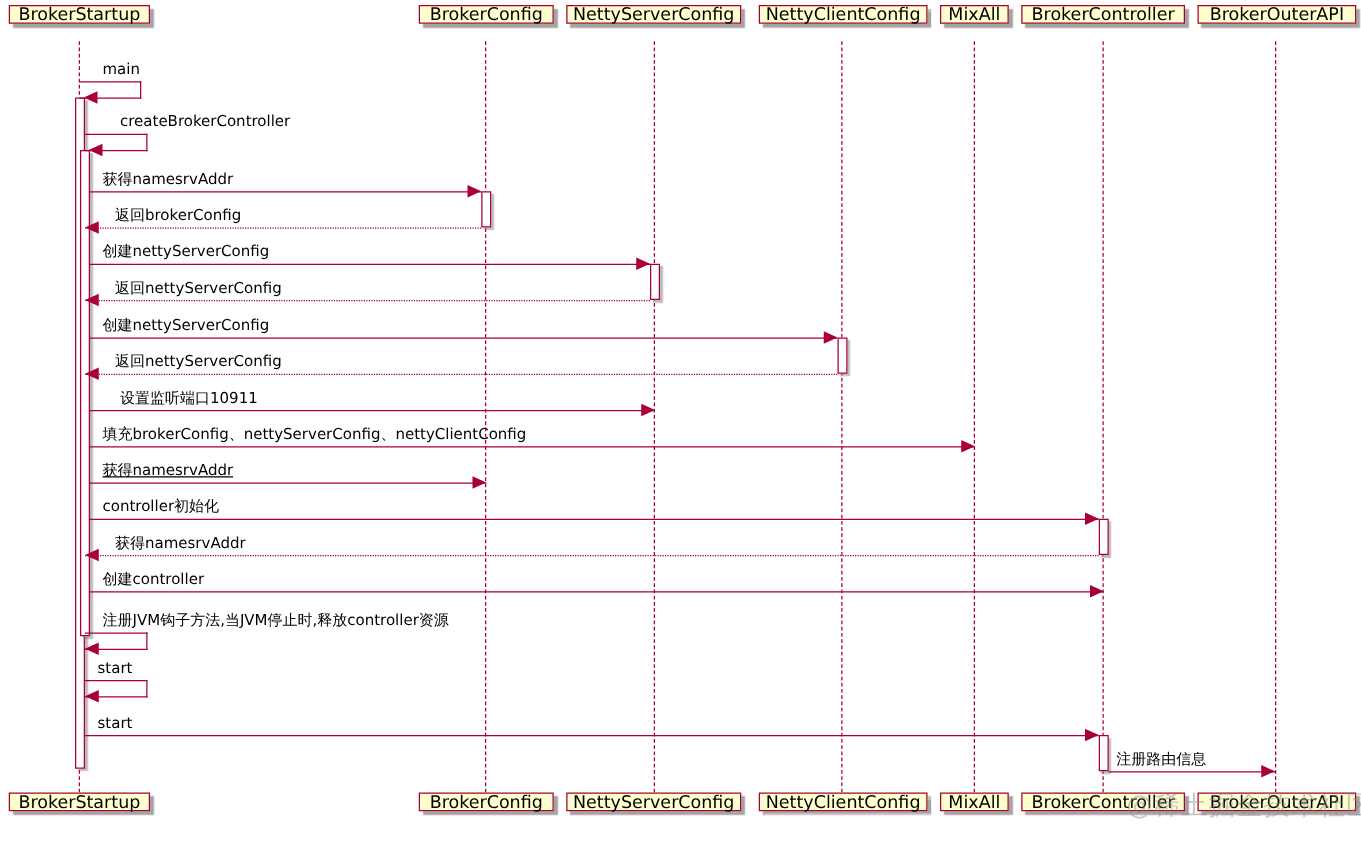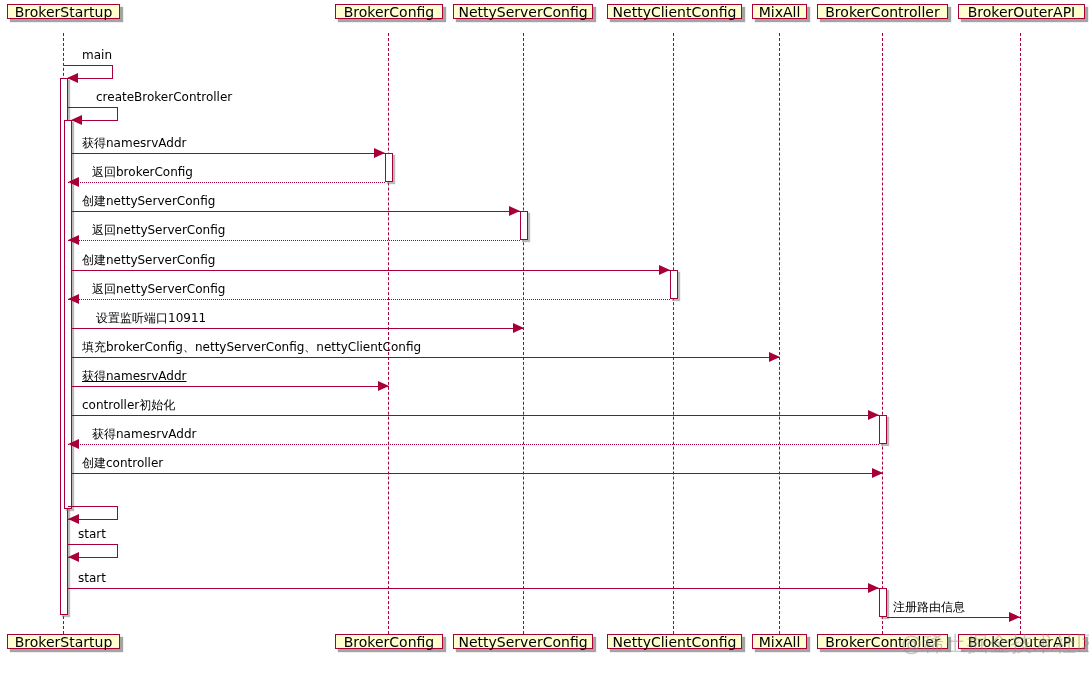--- a/index.html
+++ b/index.html
@@ -143,20 +143,21 @@
   <div class="ah-r" style="left:868px;top:410px;"></div>
 
   <div class="lbl" style="left:92px;top:427px;">获得namesrvAddr</div>
   <div class="line ret" style="left:67.5px;top:444px;width:811px;"></div>
   <div class="ah-l" style="left:67.5px;top:439px;"></div>
 
   <div class="lbl" style="left:82px;top:456px;">创建controller</div>
   <div class="line" style="left:71.5px;top:473px;width:811px;"></div>
   <div class="ah-r" style="left:872px;top:468px;"></div>
 
+  <div class="lbl" style="left:82px;top:489px;">注册JVM钩子方法,当JVM停止时,释放controller资源</div>
   <div class="loop" style="left:67.5px;top:506px;width:50px;height:14px;"></div>
   <div class="ah-l" style="left:67.5px;top:514px;"></div>
 
   <div class="lbl" style="left:78px;top:527px;">start</div>
   <div class="loop" style="left:67.5px;top:544px;width:50px;height:14px;"></div>
   <div class="ah-l" style="left:67.5px;top:552px;"></div>
 
   <div class="lbl" style="left:78px;top:571px;">start</div>
   <div class="line" style="left:67.5px;top:588px;width:811px;"></div>
   <div class="ah-r" style="left:868px;top:583px;"></div>

